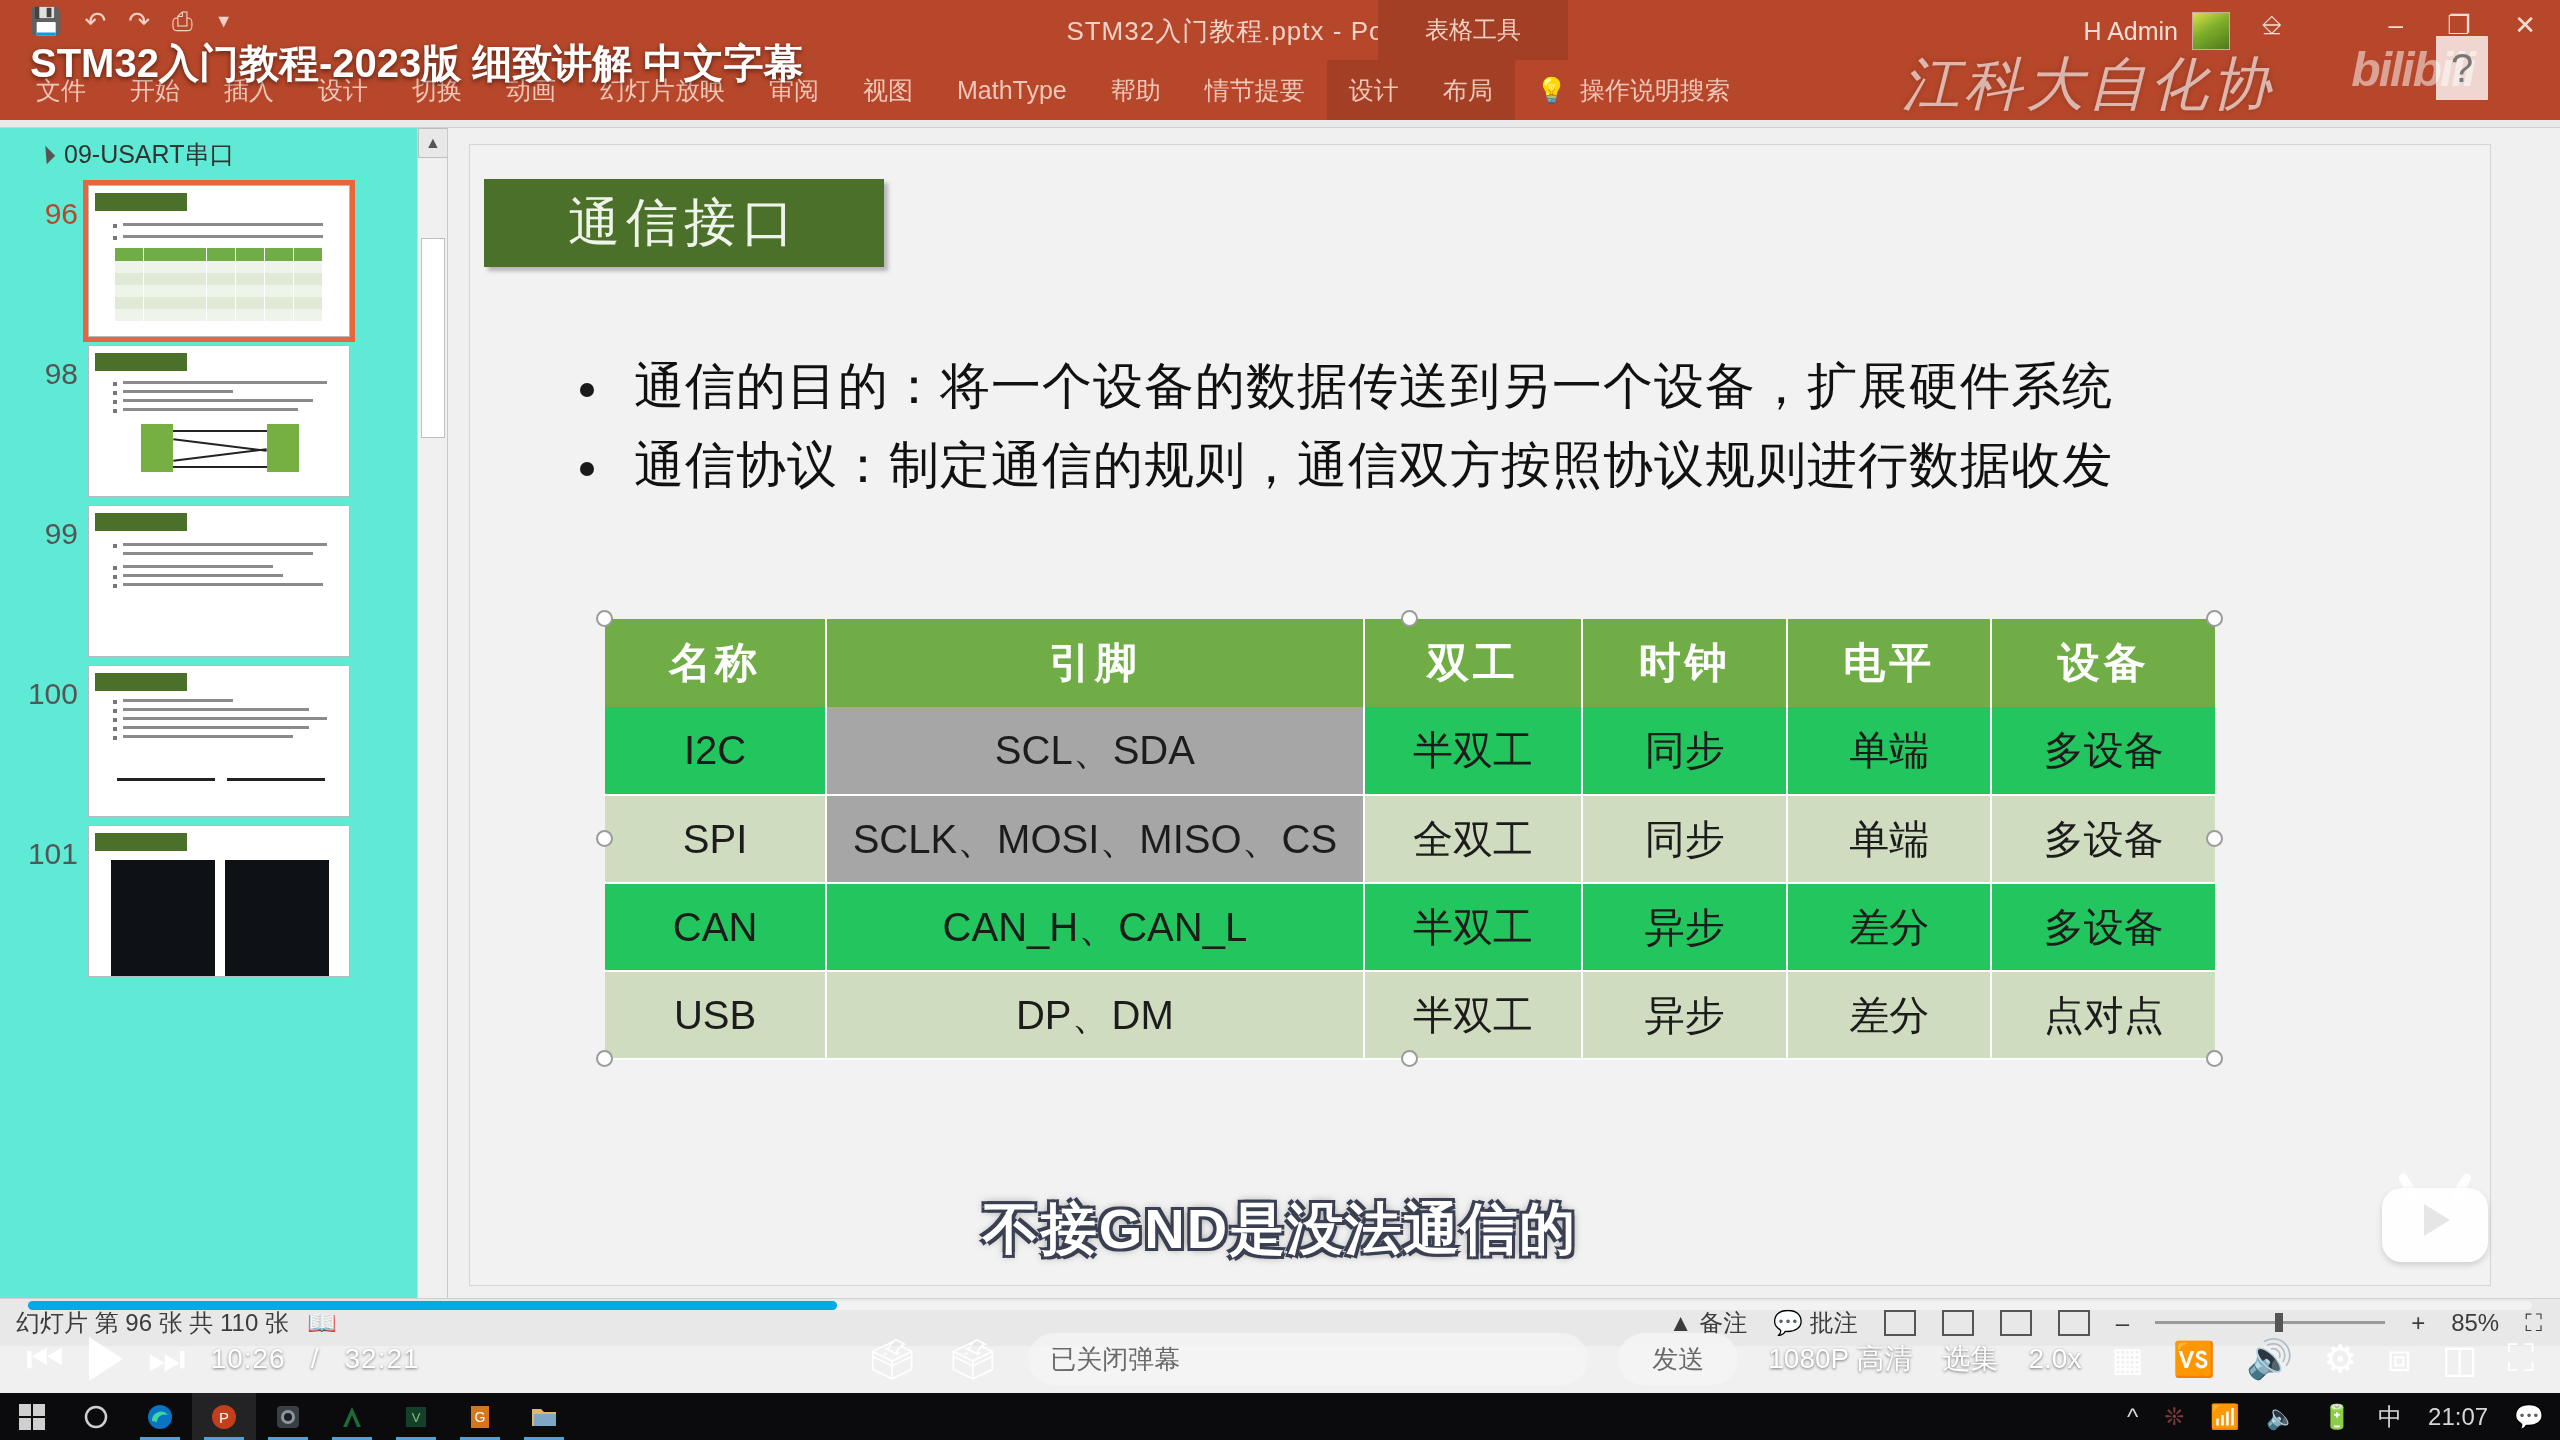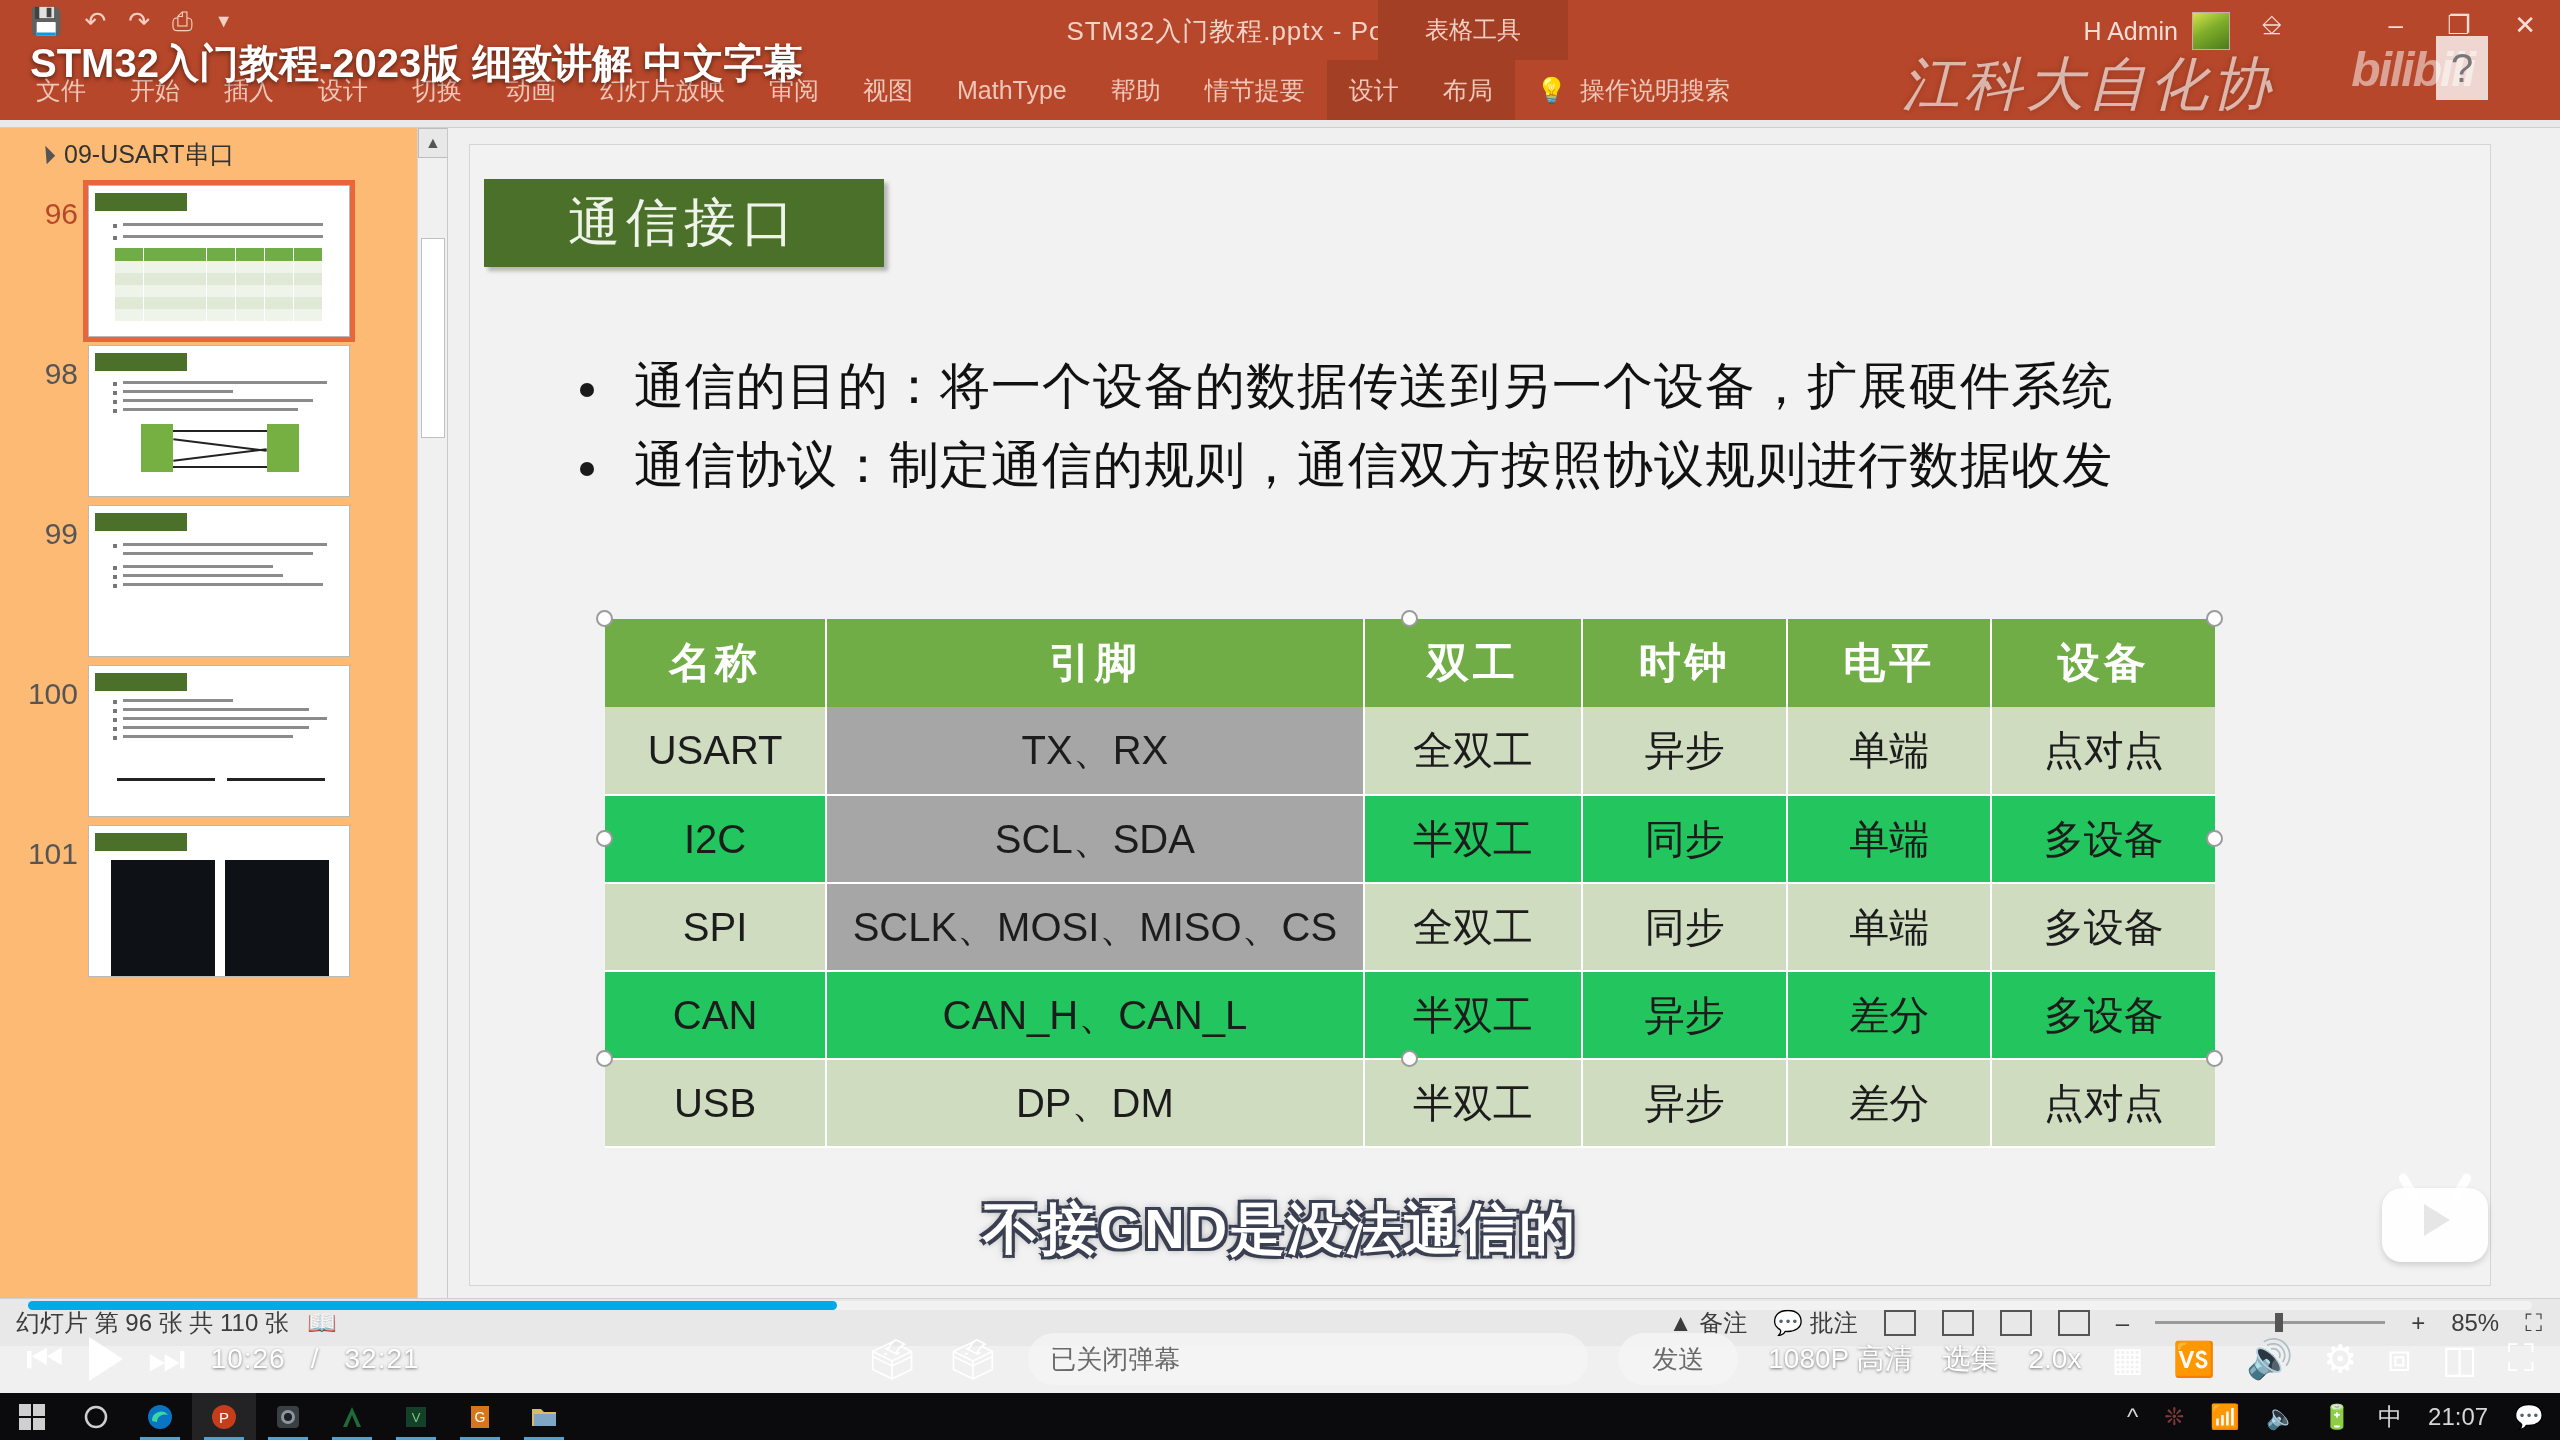--- a/index.html
+++ b/index.html
@@ -28,21 +28,21 @@
   .ppt-tabs { position:absolute; left:0; top:60px; width:2560px; height:60px; background:#b7472a;
       display:flex; align-items:center; }
   .ppt-tabs .tab { color:#f0c6b9; font-size:25px; padding:0 22px; white-space:nowrap; }
   .ppt-tabs .tab.file { margin-left:14px; }
   .ppt-tabs .ttgroup { background:#a33f24; height:60px; display:flex; align-items:center; }
   .ppt-tabs .lamp { margin-left:22px; color:#f0c6b9; font-size:25px; display:flex; align-items:center; gap:12px;}
 
   .ribbon-strip { position:absolute; left:0; top:120px; width:2560px; height:8px; background:#e9e9e9; border-bottom:1px solid #d0d0d0;}
 
   
-  #thumbpane { position:absolute; left:0; top:128px; width:448px; bottom:95px; background:#fdba74; border-right:1px solid #c8c8c8; overflow:hidden;}
+  #thumbpane { position:absolute; left:0; top:128px; width:448px; bottom:95px; background:#5eead4; border-right:1px solid #c8c8c8; overflow:hidden;}
   .section-row { display:flex; align-items:center; gap:12px; padding:10px 0 6px 40px; }
   .section-tri { width:0;height:0;border-left:12px solid transparent;border-bottom:14px solid #555; transform:rotate(-45deg);}
   .section-name { font-size:25px; color:#333; }
   .thumb-row { display:flex; align-items:flex-start; gap:10px; padding:8px 0 0 20px;}
   .thumb-num { width:58px; text-align:right; font-size:30px; color:#555; padding-top:12px;}
   .thumb-num.sel { color:#b7472a; }
   .thumb { width:262px; height:152px; background:#fff; border:1px solid #b9b9b9; position:relative; overflow:hidden;}
   .thumb.sel { outline:5px solid #e8663c; }
   .tt-bar { position:absolute; left:6px; top:7px; width:92px; height:18px; background:#4b7029; }
   .tt-line { position:absolute; height:3px; background:#8b8b8b; }
@@ -366,28 +366,20 @@
             <tr>
               <th>名称</th>
               <th>引脚</th>
               <th>双工</th>
               <th>时钟</th>
               <th>电平</th>
               <th>设备</th>
             </tr>
           </thead>
           <tbody>
-            <tr class="odd">
-              <td>USART</td>
-              <td class="sel">TX、RX</td>
-              <td>全双工</td>
-              <td>异步</td>
-              <td>单端</td>
-              <td>点对点</td>
-            </tr>
             <tr class="even">
               <td>I2C</td>
               <td class="sel">SCL、SDA</td>
               <td>半双工</td>
               <td>同步</td>
               <td>单端</td>
               <td>多设备</td>
             </tr>
             <tr class="odd">
               <td>SPI</td>

